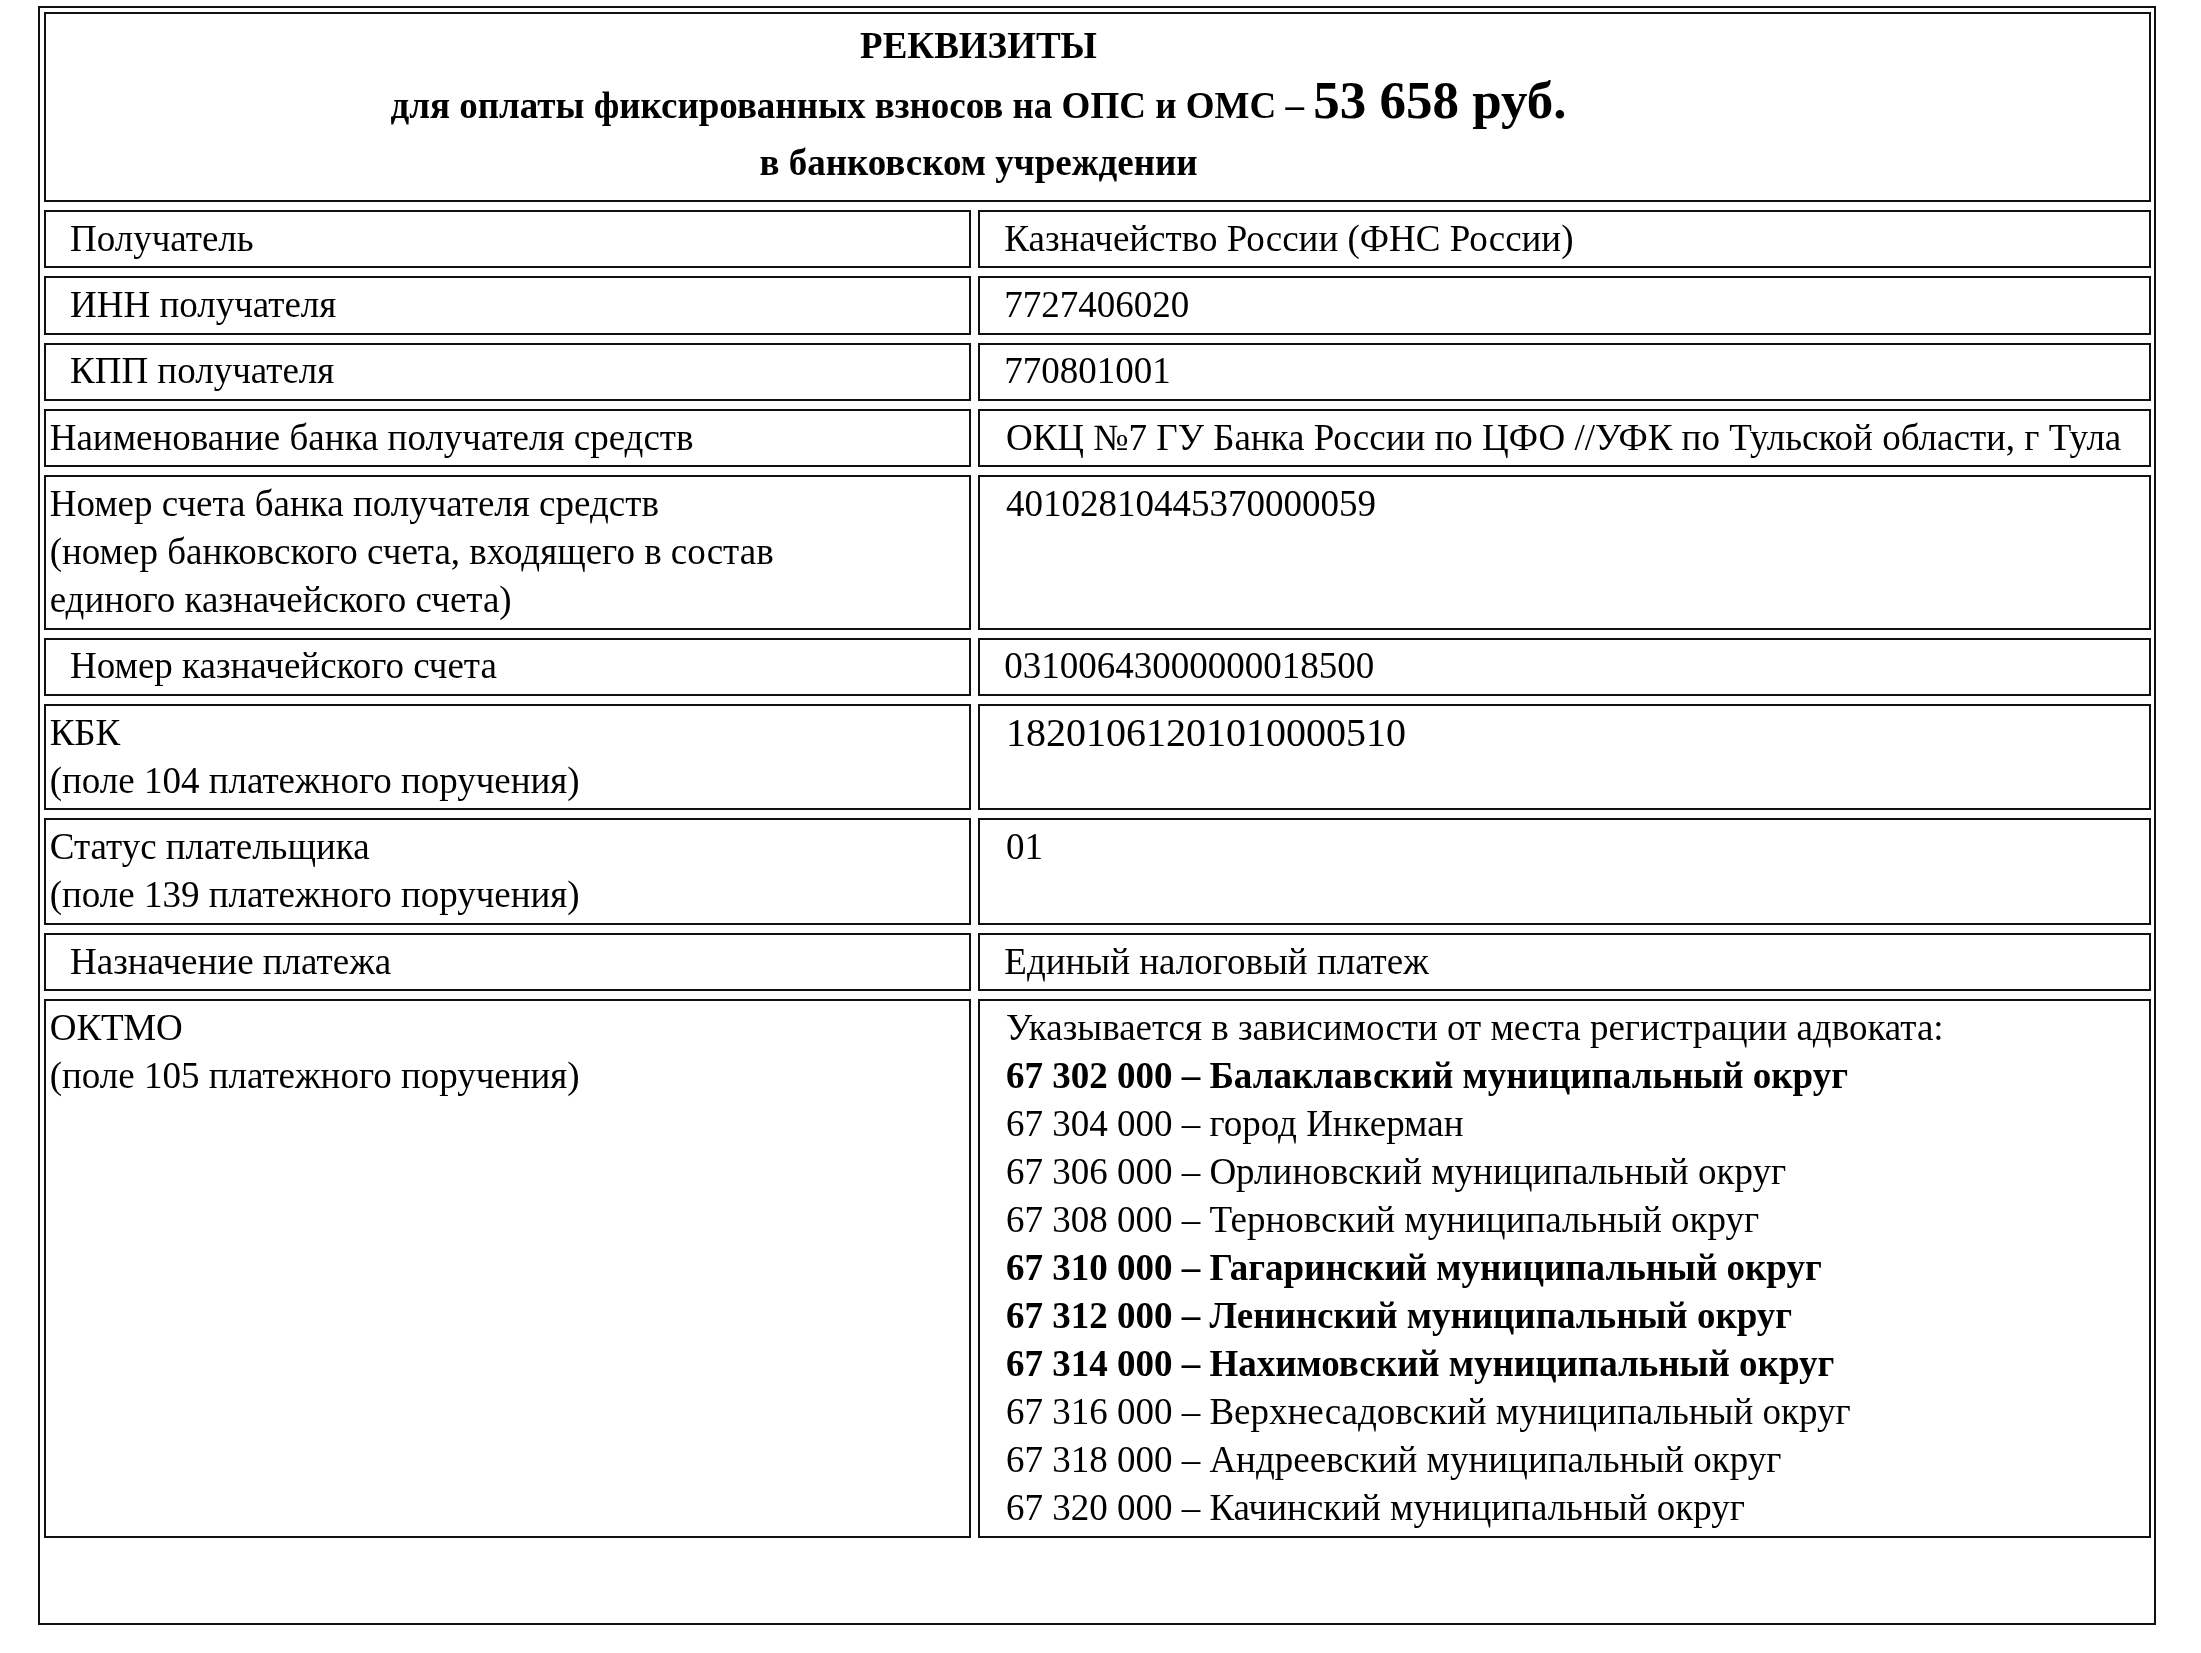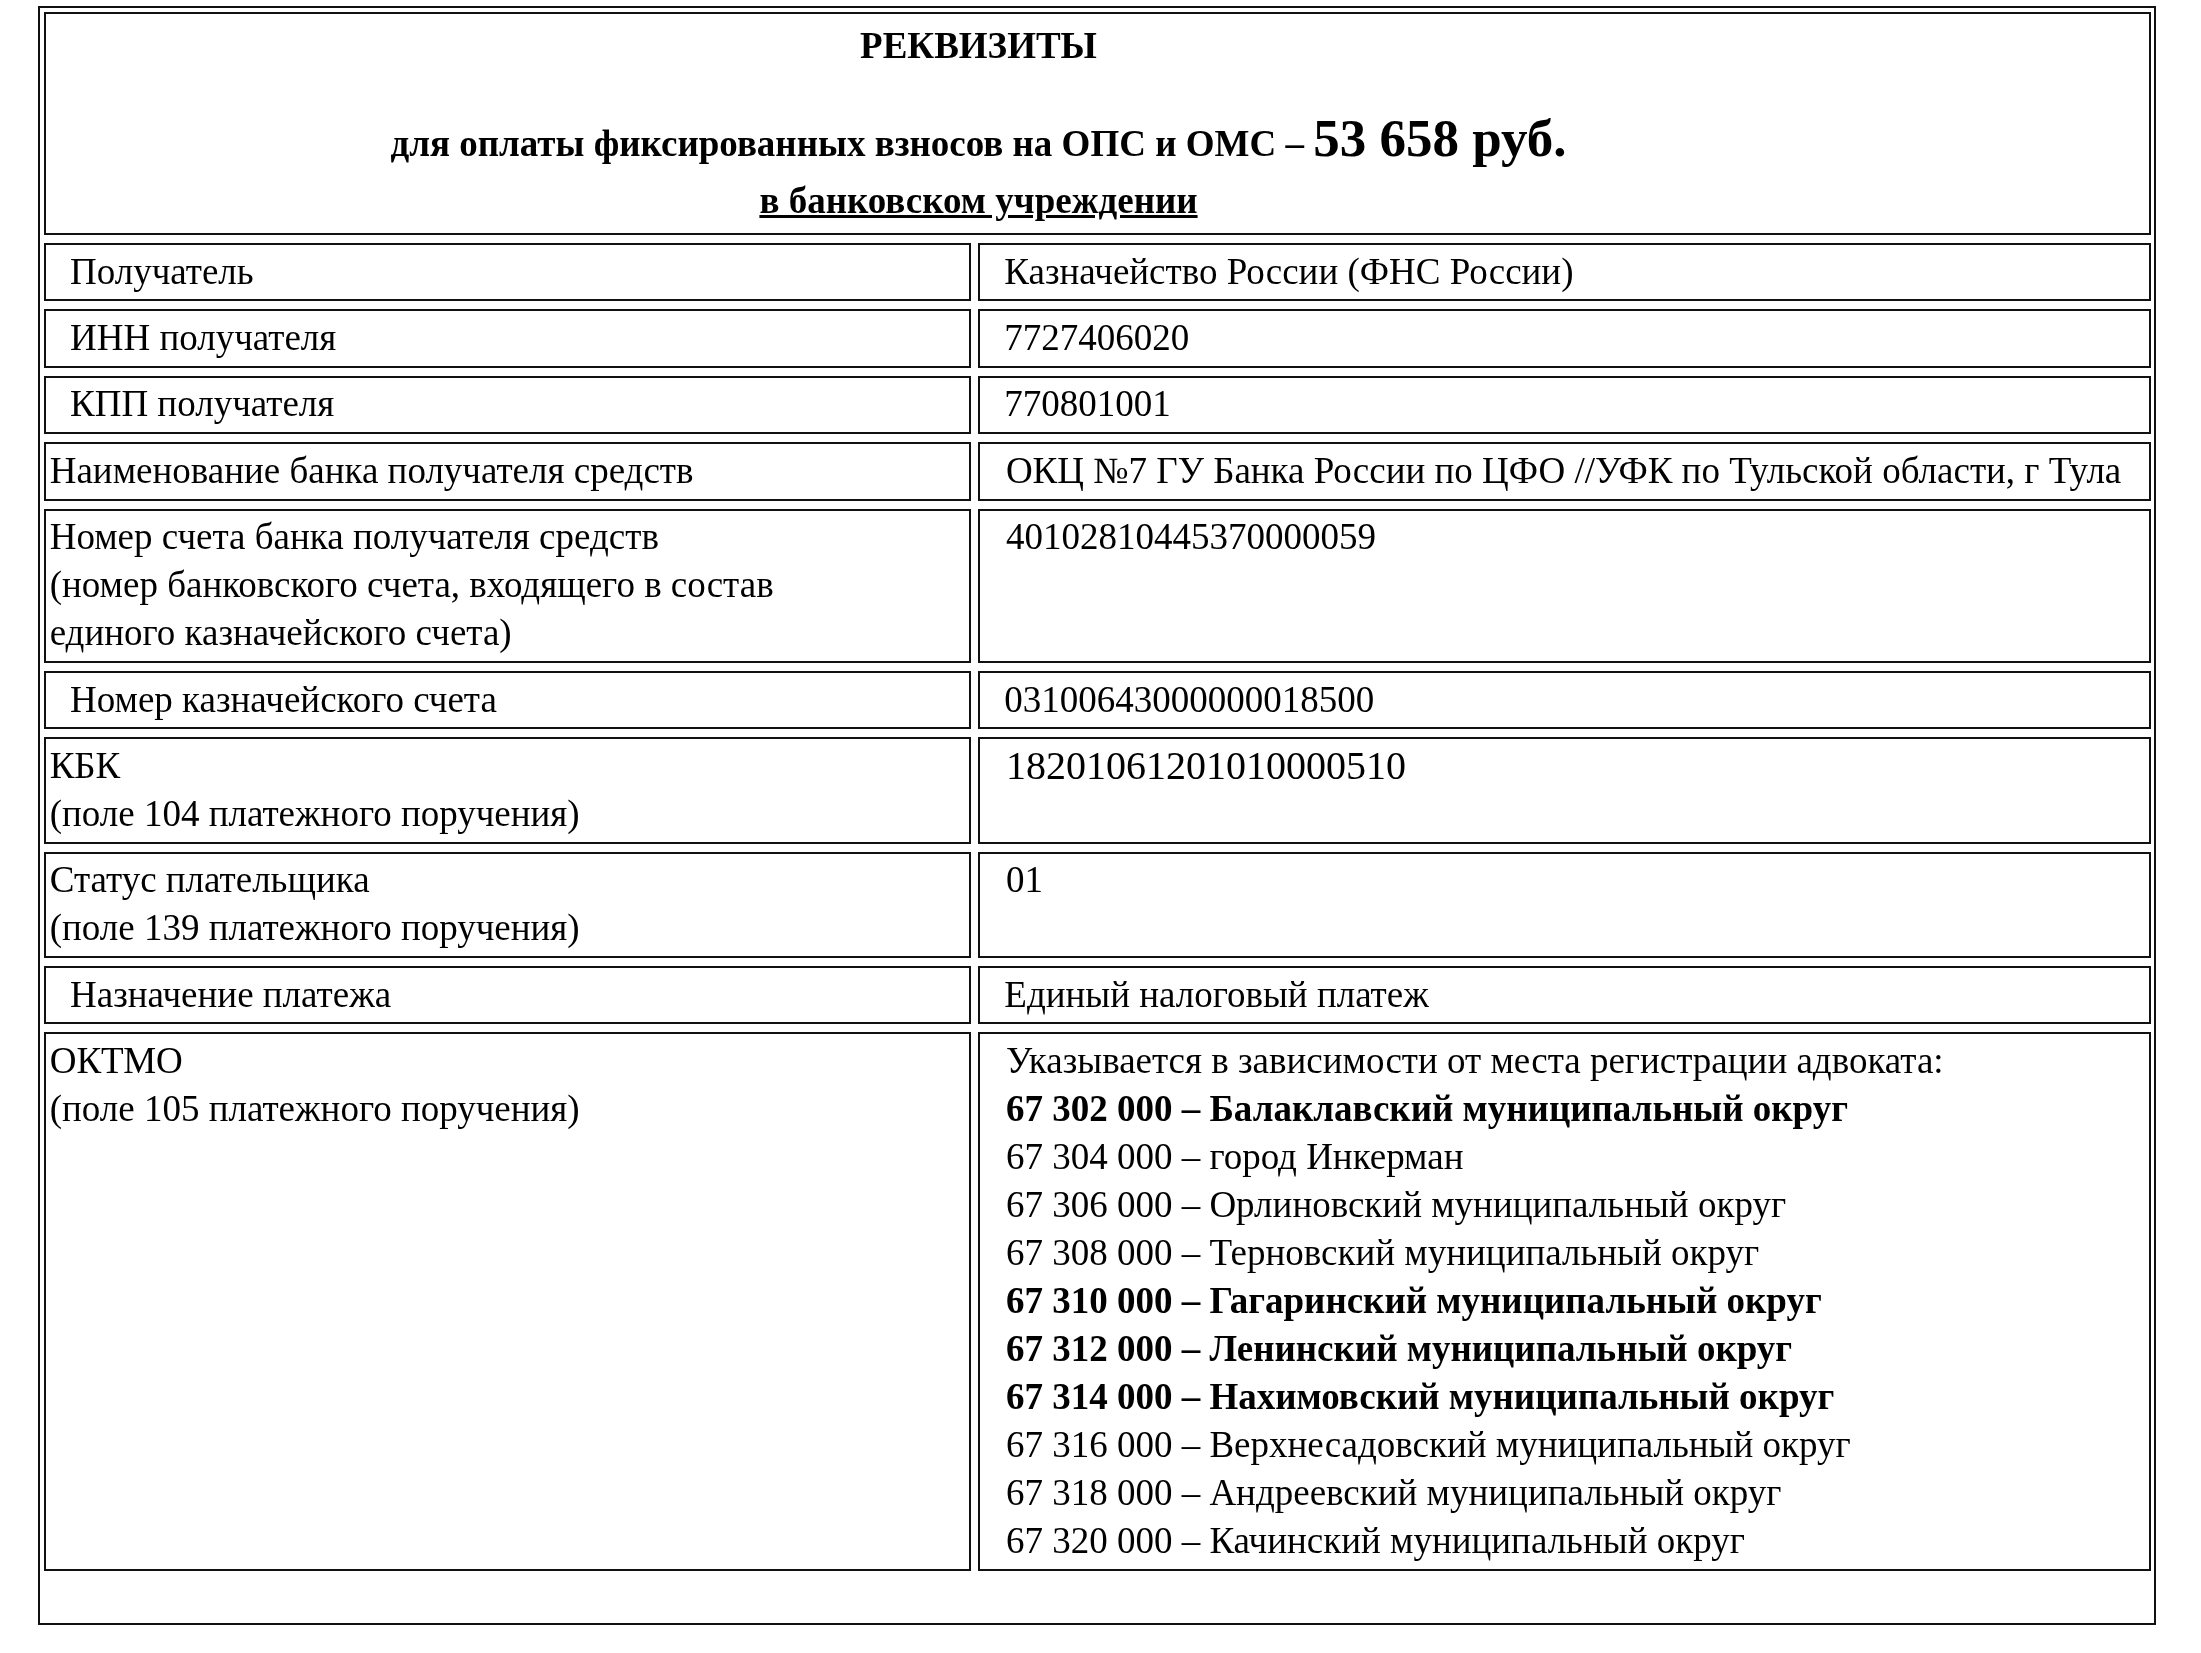--- a/index.html
+++ b/index.html
@@ -23,23 +23,23 @@
     vertical-align: top;
     font-size: 37px; line-height: 48px;
     box-sizing: border-box;
   }
   td.head {
     text-align: center; font-weight: bold;
     padding: 5.5px 238px 3.7px 0;
     height: 190px;
   }
   .h1 { font-size: 37px; line-height: 53px; display: block; }
-  .h2 { font-size: 37px; line-height: 57px; display: block; margin-top: 38px; }
+  .h2 { font-size: 37px; line-height: 57px; display: block; }
   .h2 .amount { font-size: 53px; }
-  .h3 { font-size: 37px; line-height: 57px; display: block; text-decoration: underline; }
+  .h3 { font-size: 37px; line-height: 57px; display: block; }
   td.lbl { width: 927px; padding: 2.7px 3.7px 3.7px 3.7px; }
   td.val { padding: 2.7px 9.1px 3.7px 25.6px; border-left: 2.7px solid #111; }
   .spacer { width: 7.3px; padding: 0 !important; border: none !important; }
   .it { }
   .b { font-weight: bold; }
   .big { font-size: 40px; }
   .row-1 td { height: 57px; padding-left: 24px; }
   .line { display: block; white-space: nowrap; }
 </style>
 </head>

